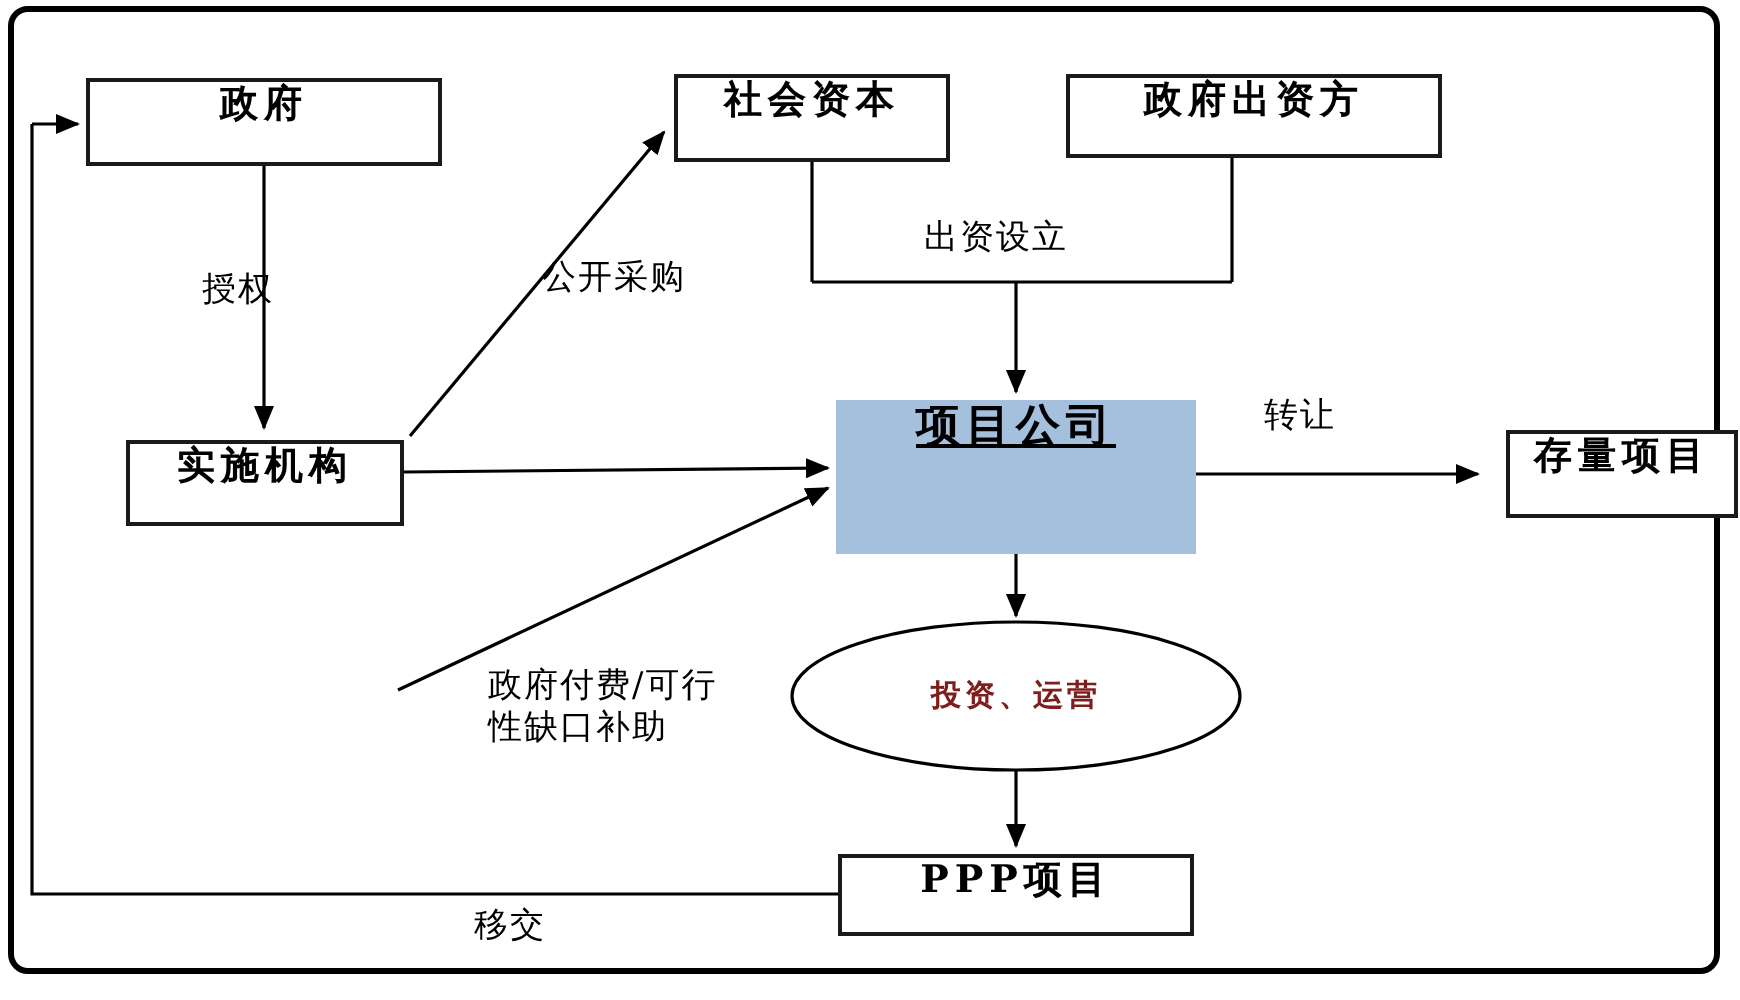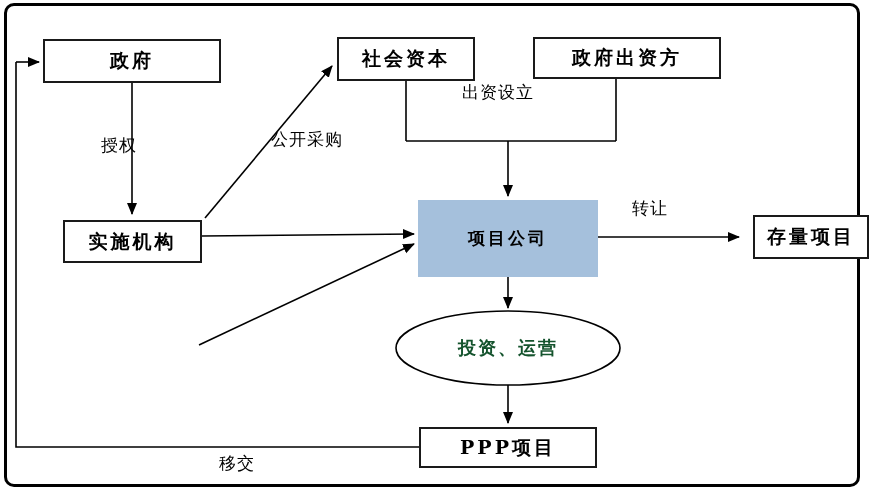--- a/index.html
+++ b/index.html
@@ -29,45 +29,46 @@
     width: 870px; height: 500px;
   }
   .node {
     position: absolute;
     box-sizing: border-box;
     border: 2px solid #1a1a1a;
     background: #ffffff;
     display: flex;
     flex-direction: column;
     align-items: center;
-    justify-content: center;
+    justify-content: flex-start;
     font-size: 19px;
     font-weight: bold;
     color: #000000;
     letter-spacing: 3px;
     text-align: center;
     line-height: 1.25;
   }
   .node.blue {
     border: none;
-    font-size: 17px;
+    font-size: 22px;
+    text-decoration: underline;
   }
   .edge-label {
     position: absolute;
     font-size: 17px;
     color: #000000;
     letter-spacing: 1px;
     white-space: nowrap;
     line-height: 21px;
   }
   .ellipse-label {
     position: absolute;
-    font-size: 18px;
+    font-size: 15px;
     font-weight: bold;
-    color: #14532d;
+    color: #7f1d1d;
     letter-spacing: 2px;
     white-space: nowrap;
   }
 </style>
 </head>
 <body>
 
 <div id="stage">
 
   <div id="frame"></div>
@@ -133,20 +134,24 @@
 
   <div class="node" style="left:419px; top:427px; width:178px; height:41px;">
     <span>PPP项目</span>
   </div>
 
   <div class="edge-label" style="left:101px; top:135px;">授权</div>
 
   <div class="edge-label" style="left:271px; top:129px;">公开采购</div>
 
 
-  <div class="edge-label" style="left:462px; top:82px;">出资设立</div>
+  <div class="edge-label" style="left:462px; top:109px;">出资设立</div>
 
   <div class="edge-label" style="left:632px; top:198px;">转让</div>
 
+  <div class="edge-label" style="left:244px; top:333px;">
+    <div>政府付费/可行</div>
+    <div>性缺口补助</div>
+  </div>
 
-  <div class="edge-label" style="left:219px; top:453px;">移交</div>
+  <div class="edge-label" style="left:237px; top:453px;">移交</div>
 
 </div>
 
 </body></html>

